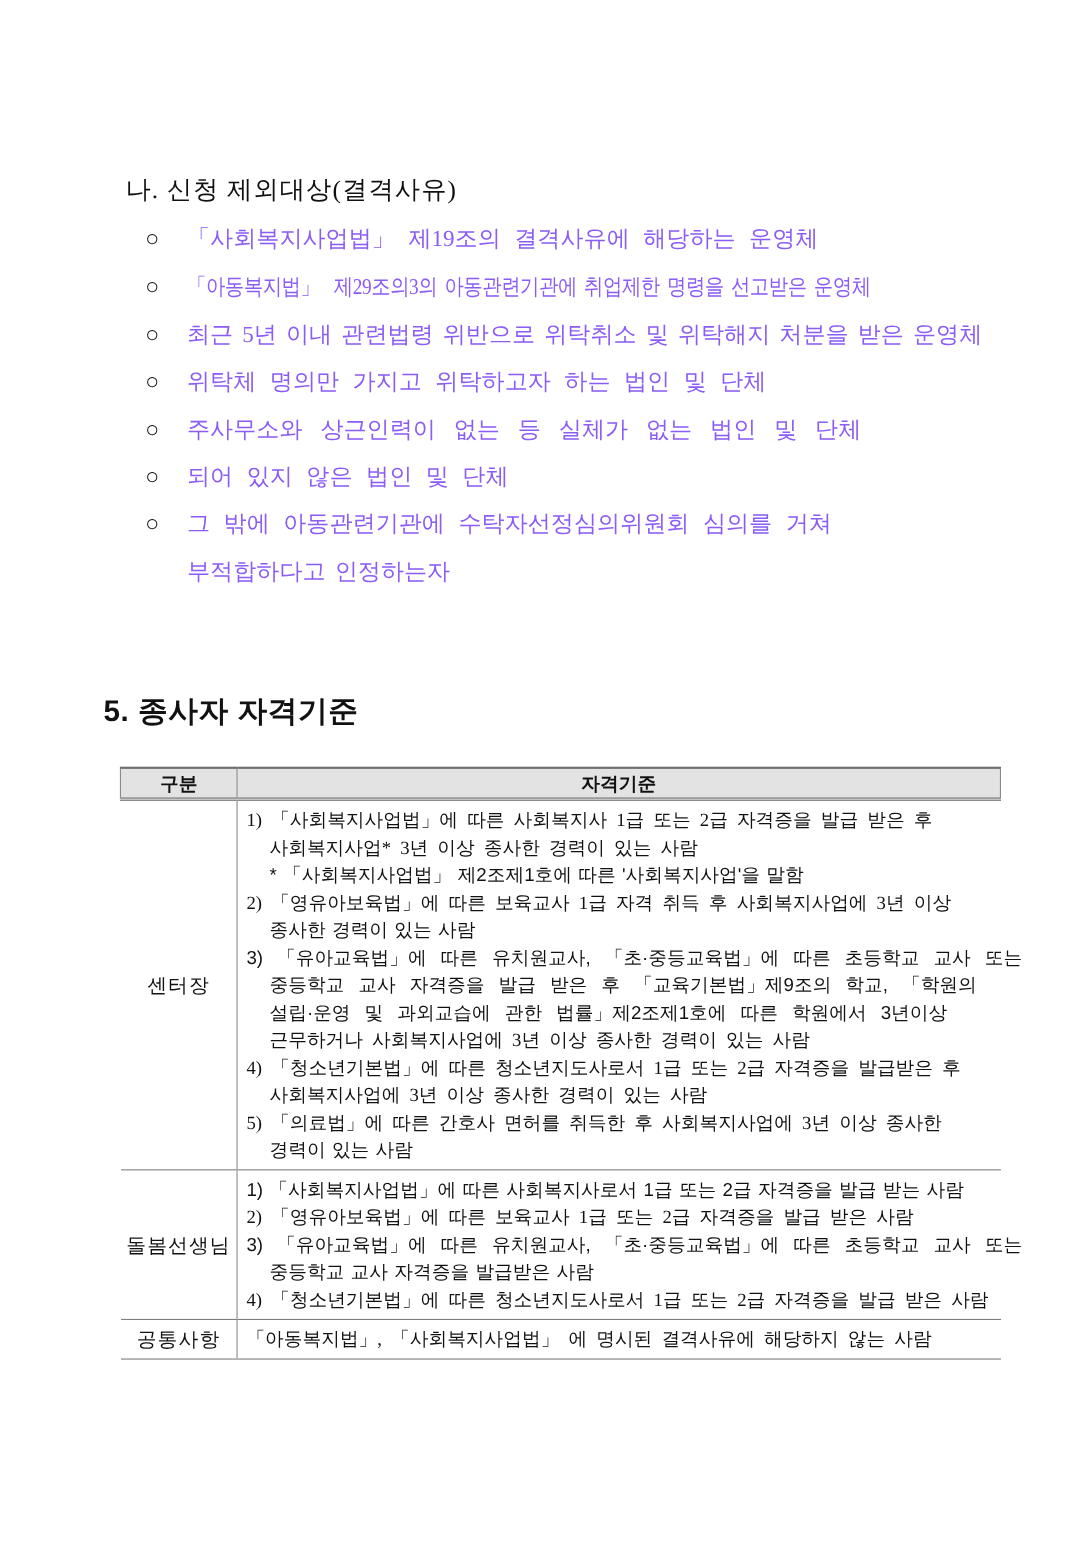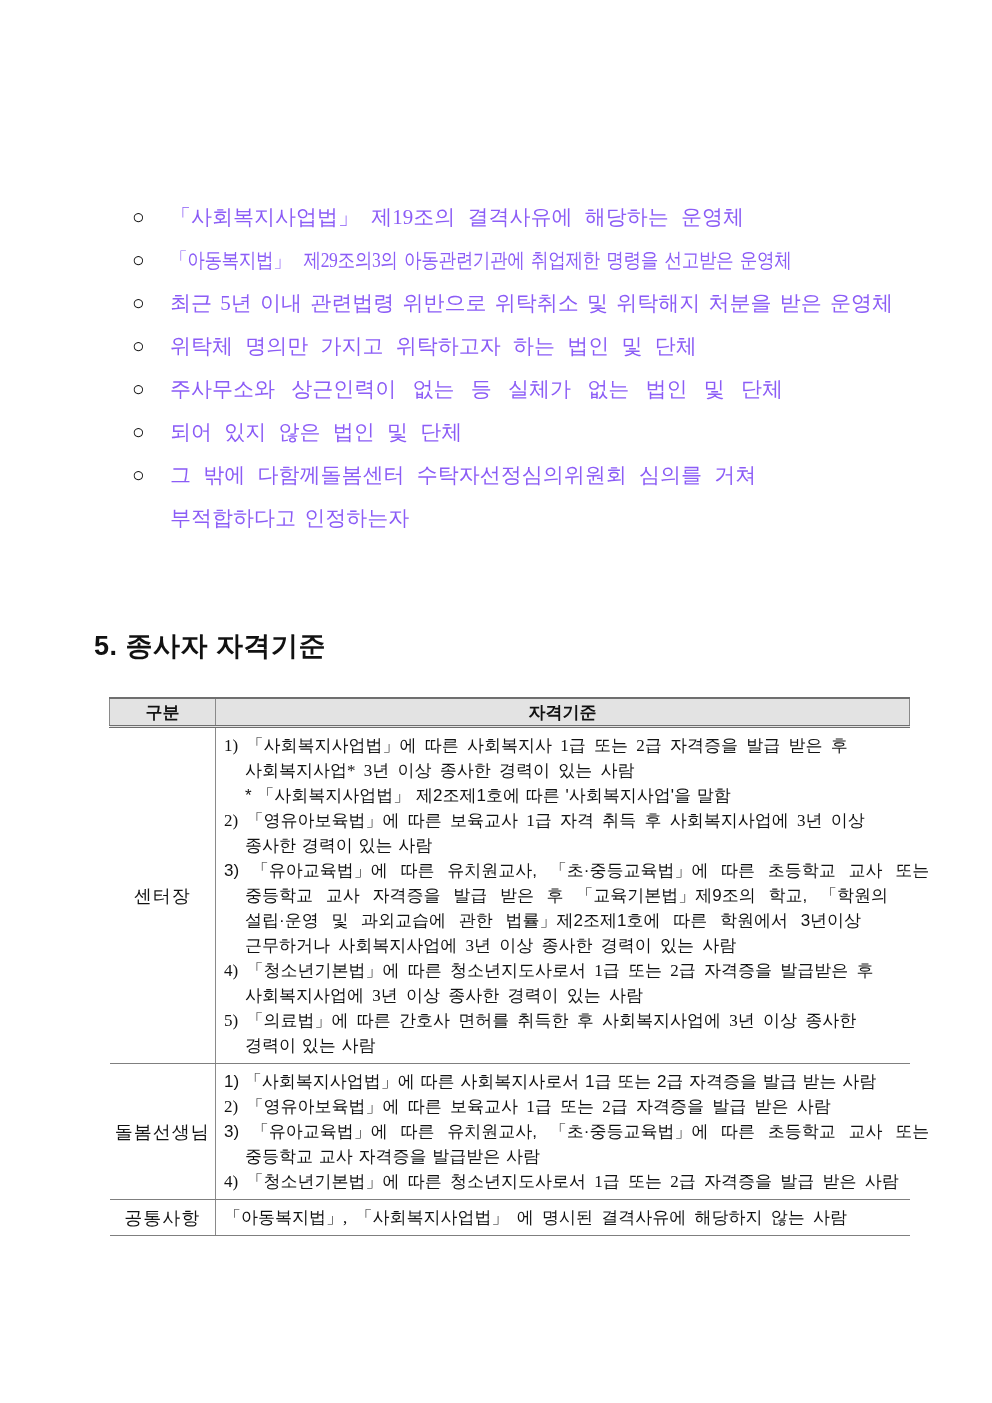--- a/index.html
+++ b/index.html
@@ -51,20 +51,23 @@
   .ind { padding-left:21px; }
   .wsA { word-spacing:1px; }
   .wsB { word-spacing:4px;font-family:Liberation Serif, serif; }
   .wsC { word-spacing:8px; }
 </style>
 </head>
 <body>
 
 <div class="page">
 
+  <div class="sec-b">
+    <div class="sec-b-heading">나. 신청 제외대상(결격사유)</div>
+  </div>
 
   <div class="bullets">
 
     <div class="bullet">
       <span class="dot">○</span>
       <div class="btextwrap">
           <div class="bline wsS2">「사회복지사업법」 제19조의 결격사유에 해당하는 운영체</div>
         </div>
     </div>
 
@@ -99,21 +102,21 @@
     <div class="bullet">
       <span class="dot">○</span>
       <div class="btextwrap">
         <div class="bline wsS2">되어 있지 않은 법인 및 단체</div>
       </div>
     </div>
 
     <div class="bullet">
       <span class="dot">○</span>
       <div class="btextwrap">
-        <div class="bline wsS2">그 밖에 다함께돌봄센터 수탁자선정심의위원회 심의를 거쳐</div>
+        <div class="bline wsS2">그 밖에 아동관련기관에 수탁자선정심의위원회 심의를 거쳐</div>
         <div class="bline wsS1">부적합하다고 인정하는자</div>
       </div>
     </div>
 
   </div>
 
   <div class="sec5-heading">5. 종사자 자격기준</div>
 
   <table class="qual-table">
     <colgroup>

